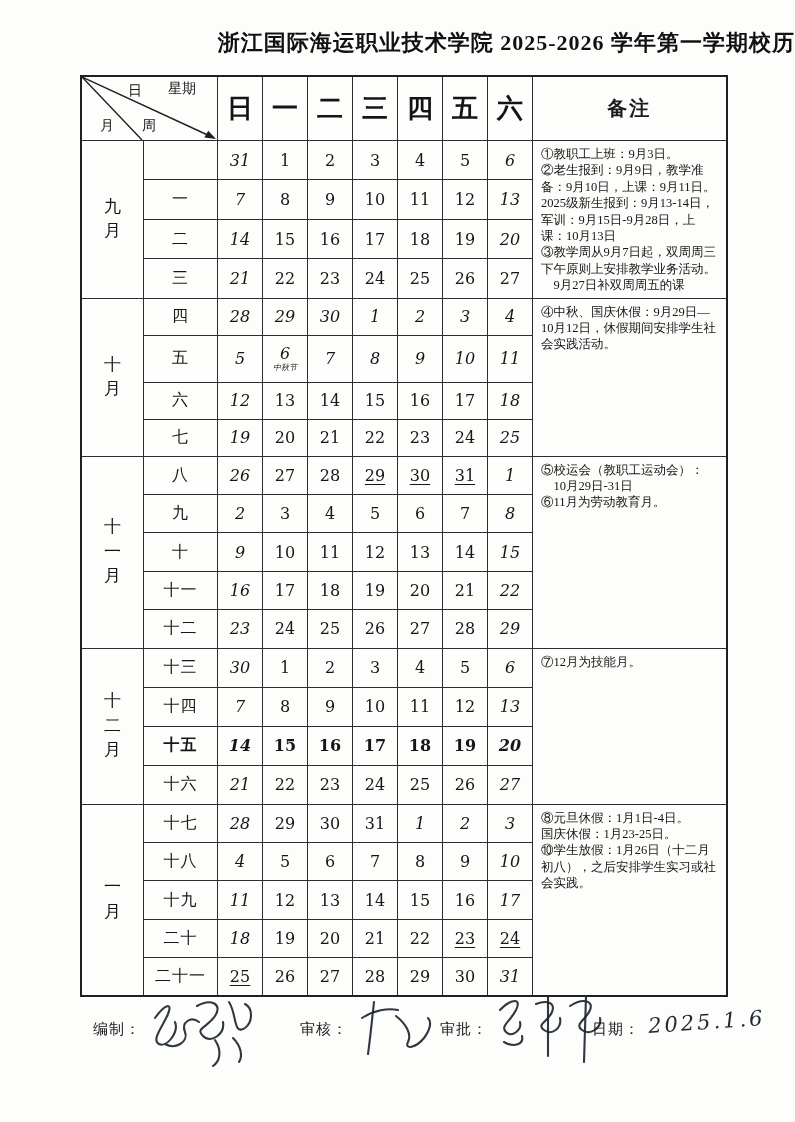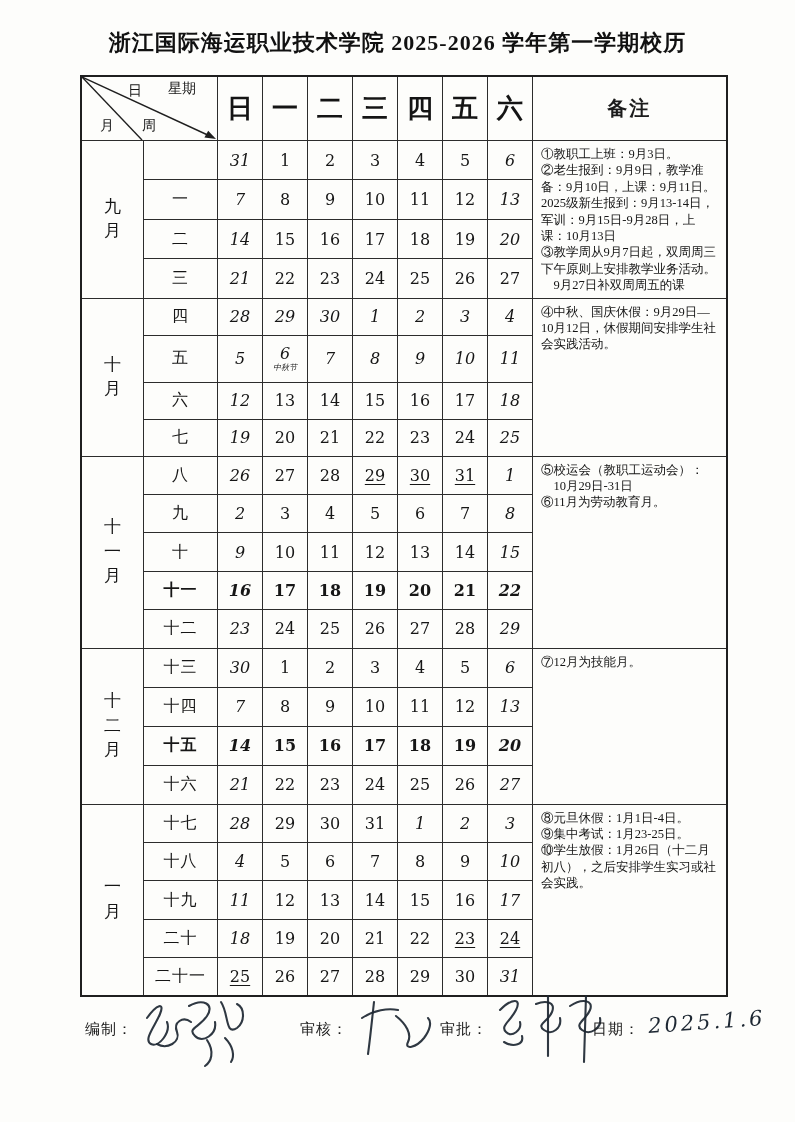--- a/index.html
+++ b/index.html
@@ -6,21 +6,21 @@
   body{
     width:795px;height:1122px;
     background:#fdfdfb;
     font-family:"Liberation Serif","DejaVu Serif",serif;
     color:#1b1b1b;
     overflow:hidden;
   }
   .page{position:relative;width:795px;height:1122px;background:#fdfdfb;}
   .title{
     position:absolute;top:28px;left:0;width:100%;
-    text-align:center;font-size:22px;font-weight:bold;letter-spacing:1px;
+    text-align:right;font-size:22px;font-weight:bold;letter-spacing:1px;
     color:#111;
   }
   .table-wrap{position:absolute;left:80px;top:75px;}
   table{border-collapse:collapse;table-layout:fixed;}
   table,td,th{border:1px solid #2c2c2c;}
   table{border:2px solid #1f1f1f;}
   thead th{height:63px;padding:0;}
   .weekday-h{font-size:26px;font-weight:600;text-align:center;color:#141414;}
   .notes-h{font-size:20px;font-weight:bold;text-align:center;letter-spacing:2px;}
   .corner-cell{padding:0;position:relative;}
@@ -243,21 +243,21 @@
           <tr style="height: 38.4px;">
             <td class="week-cell">十</td>
             <td class="day-cell"><span class="it">9</span></td>
             <td class="day-cell"><span>10</span></td>
             <td class="day-cell"><span>11</span></td>
             <td class="day-cell"><span>12</span></td>
             <td class="day-cell"><span>13</span></td>
             <td class="day-cell"><span>14</span></td>
             <td class="day-cell"><span class="it">15</span></td>
           </tr>
-          <tr style="height: 38.4px; font-weight: bold;">
+          <tr style="height: 38.4px;">
             <td class="week-cell">十一</td>
             <td class="day-cell"><span class="it">16</span></td>
             <td class="day-cell"><span>17</span></td>
             <td class="day-cell"><span>18</span></td>
             <td class="day-cell"><span>19</span></td>
             <td class="day-cell"><span>20</span></td>
             <td class="day-cell"><span>21</span></td>
             <td class="day-cell"><span class="it">22</span></td>
           </tr>
           <tr style="height: 38.4px;">
@@ -323,21 +323,21 @@
             </td>
             <td class="week-cell">十七</td>
             <td class="day-cell"><span class="it">28</span></td>
             <td class="day-cell"><span>29</span></td>
             <td class="day-cell"><span>30</span></td>
             <td class="day-cell"><span>31</span></td>
             <td class="day-cell"><span class="it">1</span></td>
             <td class="day-cell"><span class="it">2</span></td>
             <td class="day-cell"><span class="it">3</span></td>
             <td class="notes-cell" rowspan="5">⑧元旦休假：1月1日-4日。
-⑨集中考试：1月23-25日。
+国庆休假：1月23-25日。
 ⑩学生放假：1月26日（十二月初八），之后安排学生实习或社会实践。</td>
           </tr>
           <tr style="height: 38.4px; margin-top: 16px;">
             <td class="week-cell">十八</td>
             <td class="day-cell"><span class="it">4</span></td>
             <td class="day-cell"><span>5</span></td>
             <td class="day-cell"><span>6</span></td>
             <td class="day-cell"><span>7</span></td>
             <td class="day-cell"><span>8</span></td>
             <td class="day-cell"><span>9</span></td>
@@ -371,21 +371,21 @@
             <td class="day-cell"><span>28</span></td>
             <td class="day-cell"><span>29</span></td>
             <td class="day-cell"><span>30</span></td>
             <td class="day-cell"><span class="it">31</span></td>
           </tr>
         </tbody>
     </table>
   </div>
 
   <div class="footer">
-    <div class="fgroup" style="left:85px">
+    <div class="fgroup" style="left:93px">
       <span class="flabel">编制：</span>
       <svg class="sig" style="left:52px;top:-28px" width="120" height="78" viewBox="0 0 120 78">
         <path d="M10,26 C20,12 28,10 23,22 C18,34 6,48 14,52 C22,56 34,40 30,30"></path>
         <path d="M20,52 C30,58 44,50 40,40 C36,30 46,24 54,30"></path>
         <path d="M52,14 C66,6 78,12 70,24 C62,36 50,36 58,44 C66,52 80,42 78,30"></path>
         <path d="M84,10 C92,22 88,44 100,36 C108,30 108,16 100,12"></path>
         <path d="M70,48 C78,60 74,70 68,74 M88,46 C96,54 98,64 94,70"></path>
       </svg>
     </div>
     <div class="fgroup" style="left:300px">

